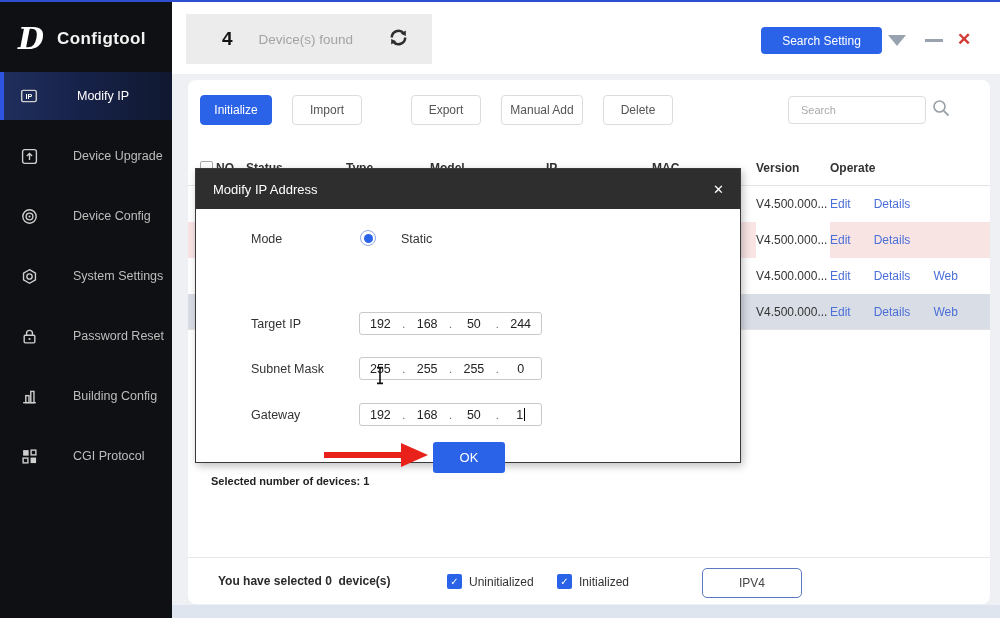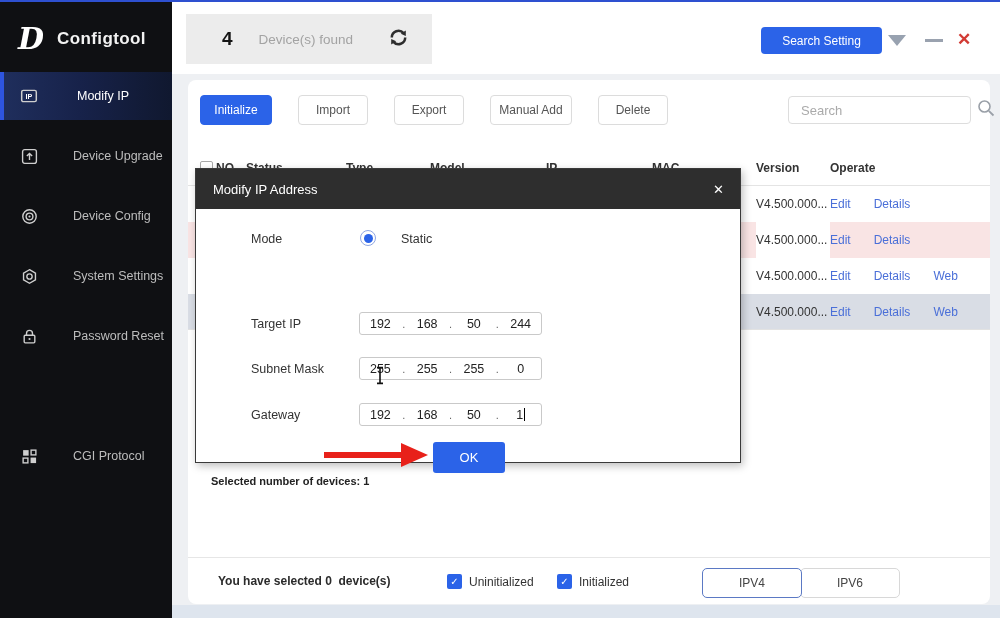--- a/index.html
+++ b/index.html
@@ -32,26 +32,26 @@
   .menuitem.active { background:linear-gradient(90deg,#1f2e5c 0%, #17224a 45%, #10182f 100%); border-left:4px solid #2e55e0; }
   .menuitem.active .micon { margin-left:16px; }
   .menuitem.active .mlabel { color:#ffffff; }
 
   
   #contentbg { left:172px; top:74px; width:828px; height:531px; background:#eef0f3; z-index:1; }
   #bottomstrip { left:172px; top:605px; width:828px; height:13px; background:#dee5ee; z-index:1; }
   #panel { left:188px; top:80px; width:802px; height:524px; background:#fff; border-radius:8px; z-index:2; }
 
   
-  #toolbar { position:absolute; left:12px; top:15px; display:flex; gap:26px; }
+  #toolbar { position:absolute; left:12px; top:15px; display:flex; gap:20px; }
   .tbtn { height:30px; border-radius:4px; font-size:12px; cursor:pointer; }
   .tbtn.primary { background:#2b63e8; border:1px solid #2b63e8; color:#fff; }
   .tbtn.plain { background:#fff; border:1px solid #dcdcdc; color:#555; }
   #searchwrap { position:absolute; left:600px; top:16px; display:flex; align-items:center; }
-  #searchinput { width:183px; height:28px; border:1px solid #ddd; border-radius:4px; padding-left:12px; font-size:13px; color:#444; outline:none; }
+  #searchinput { width:138px; height:28px; border:1px solid #ddd; border-radius:4px; padding-left:12px; font-size:11px; color:#444; outline:none; }
   #searchinput::placeholder { color:#aaa; }
   #searchicon { margin-left:5px; cursor:pointer; }
 
   
   .trow { position:absolute; left:0; width:802px; height:36px; display:grid; grid-template-columns:28px 30px 100px 84px 116px 106px 104px 74px 1fr; align-items:center; }
   #thead { top:70px; font-weight:bold; font-size:12px; color:#333; border-bottom:1px solid #e4e4e4; }
   .hcb { width:13px; height:13px; border:1.5px solid #a8a8a8; border-radius:2px; margin-left:12px; background:#fff; }
   .drow { font-size:12px; color:#333; }
   .drow.hl-pink { background:#f9e4e4; }
   .drow.hl-pink .c-version { background:#fff; height:36px; display:flex; align-items:center; }
@@ -169,20 +169,30 @@
       <span class="micon">
         <svg width="17" height="17" viewBox="0 0 16 16">
             <rect class="st" x="3" y="6.8" width="10" height="7.2" rx="1"></rect>
             <path class="st" d="M5.2 6.8V5a2.8 2.8 0 0 1 5.6 0v1.8"></path>
             <circle cx="8" cy="10.4" r="1" fill="#cfcfcf"></circle>
           </svg>
       </span>
       <span class="mlabel">Password Reset</span>
     </div>
 
+    <div class="menuitem" style="top:372px;">
+      <span class="micon">
+        <svg width="17" height="17" viewBox="0 0 16 16">
+            <path class="st" d="M2 13.8h12"></path>
+            <rect class="st" x="4.5" y="7.2" width="3" height="6.6"></rect>
+            <rect class="st" x="9.2" y="3.2" width="3" height="10.6"></rect>
+          </svg>
+      </span>
+      <span class="mlabel">Building Config</span>
+    </div>
 
     <div class="menuitem" style="top:432px;">
       <span class="micon">
         <svg width="17" height="17" viewBox="0 0 16 16">
             <rect x="2" y="2" width="5.2" height="5.2" fill="#cfcfcf"></rect>
             <rect class="st" x="9.5" y="2" width="4.5" height="4.5"></rect>
             <rect class="st" x="2" y="9.5" width="4.5" height="4.5"></rect>
             <rect x="9" y="9" width="5.2" height="5.2" fill="#cfcfcf"></rect>
           </svg>
       </span>
@@ -191,21 +201,21 @@
   </div>
 
   <div class="abs" id="contentbg"></div>
   <div class="abs" id="bottomstrip"></div>
 
   <div class="abs" id="panel">
 
     <div id="toolbar">
       <button class="tbtn primary" style="width:72px;">Initialize</button>
       <button class="tbtn plain" style="width:70px;">Import</button>
-      <button class="tbtn plain" style="width:70px;">Export</button>
+      <button class="tbtn plain" style="width:70px;margin-left:29px;">Export</button>
       <button class="tbtn plain" style="width:82px;">Manual Add</button>
       <button class="tbtn plain" style="width:70px;">Delete</button>
     </div>
 
     <div id="searchwrap">
       <input id="searchinput" type="text" placeholder="Search" style="">
       <span id="searchicon">
         <svg width="20" height="20" viewBox="0 0 20 20">
             <circle cx="8.5" cy="8.5" r="5.5" stroke="#9aa0a8" stroke-width="1.6" fill="none"></circle>
             <line x1="12.8" y1="12.8" x2="17.5" y2="17.5" stroke="#9aa0a8" stroke-width="1.8"></line>
@@ -288,21 +298,20 @@
     </div>
 
     <div id="pdivider"></div>
     <div id="pfooter">
       <span id="selectedtext">You have selected 0  device(s)</span>
       <span class="fcheck" style="left:259px;">✓</span>
       <span class="fchecklabel" style="left:281px;">Uninitialized</span>
       <span class="fcheck" style="left:369px;">✓</span>
       <span class="fchecklabel" style="left:391px;">Initialized</span>
       <button class="ipvbtn" id="ipv4btn">IPV4</button>
-      <button class="ipvbtn" id="ipv6btn">IPV6</button>
     </div>
   </div>
 
   <div class="abs" id="modal">
     <div id="mheader">
       <span id="mtitle">Modify IP Address</span>
       <span id="mclose">✕</span>
     </div>
     <div id="mbody">
       <span class="mlabel" style="top:23px;">Mode</span>

